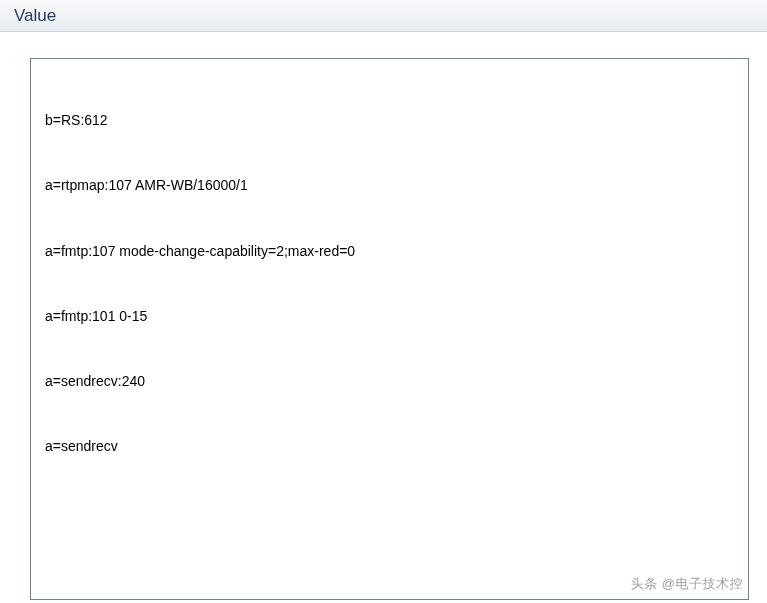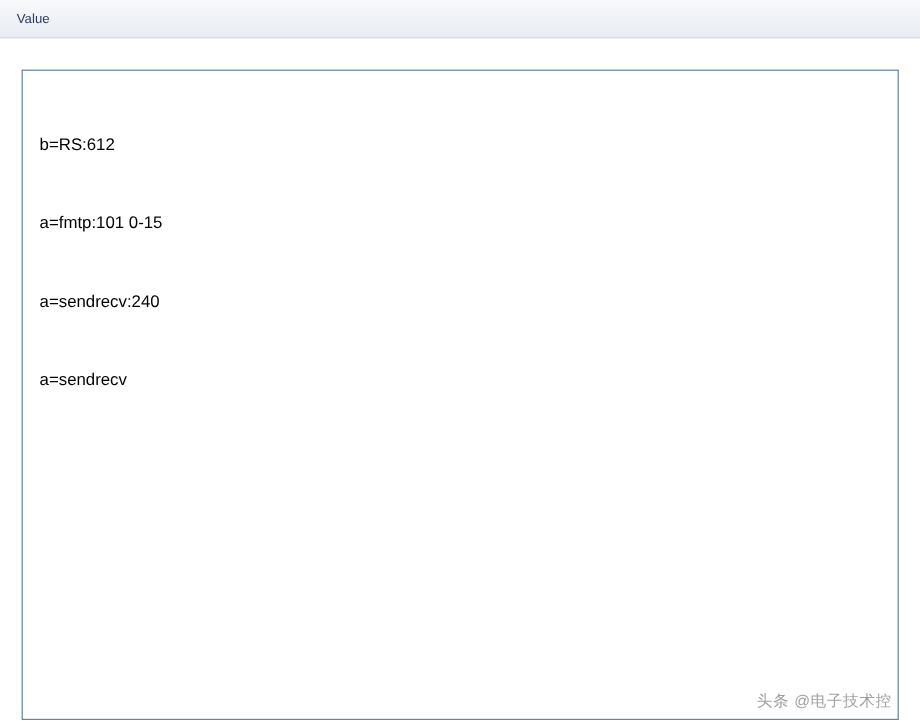--- a/index.html
+++ b/index.html
@@ -11,25 +11,25 @@
       overflow: hidden;
     }
     .header {
       background: linear-gradient(to bottom, #f8f9fb 0%, #e8ecf2 100%);
       border-bottom: 1px solid #d0d4da;
       padding: 6px 14px;
       height: 32px;
     }
     .header-title {
       color: #2a3b5f;
-      font-size: 11px;
+      font-size: 17px;
       font-weight: normal;
     }
     .content-panel {
-      margin: 26px 18px 18px 18px;
+      margin: 26px 18px 18px 30px;
       border: 1px solid #62829e;
       background: #ffffff;
       height: 542px;
       position: relative;
       padding: 8px 14px;
     }
     .sdp-text {
       font-family: Arial, "Helvetica", sans-serif;
       font-size: 14px;
       color: #000000;
@@ -55,20 +55,22 @@
 </head>
 <body>
 
 <div class="header">
   <span class="header-title">Value</span>
 </div>
 
 <div class="content-panel">
   <div class="sdp-text">
     <span class="sdp-line">b=RS:612</span>
+    <span class="sdp-line">a=rtpmap:107 AMR-WB/16000/1</span>
+    <span class="sdp-line">a=fmtp:107 mode-change-capability=2;max-red=0</span>
     <span class="sdp-line">a=fmtp:101 0-15</span>
     <span class="sdp-line">a=sendrecv:240</span>
     <span class="sdp-line">a=sendrecv</span>
     
     
     
     
     
     
     

